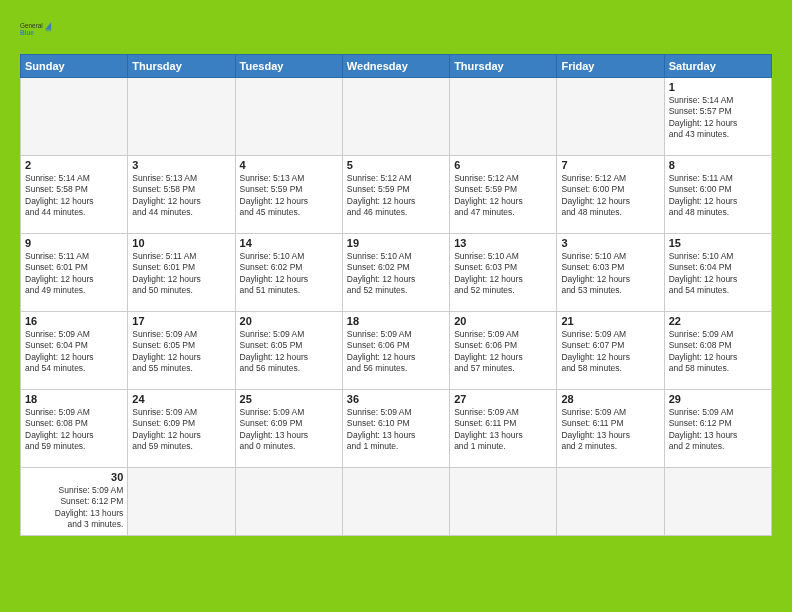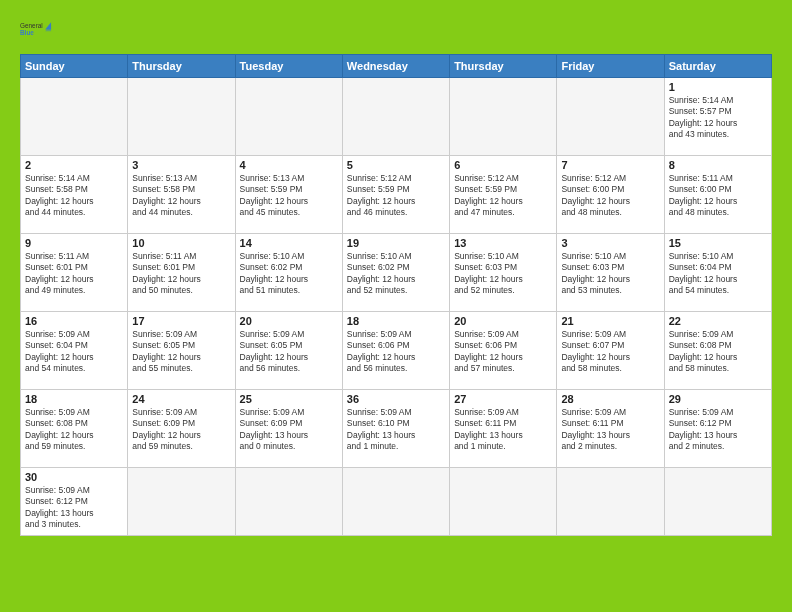--- a/index.html
+++ b/index.html
@@ -77,20 +77,21 @@
       display: block;
       margin-bottom: 2px;
     }
     .day-info {
       font-size: 8.5px;
       color: #333;
       line-height: 1.35;
     }
     .last-row td {
       height: 68px;
+      text-align: right;
     }
   </style>
 </head>
 <body>
 
 <div class="page">
   <div class="header">
     <div class="logo">
       <svg class="logo-icon" viewBox="0 0 70 38" xmlns="http://www.w3.org/2000/svg" width="70" height="38">
           <text x="0" y="15" font-size="14" font-family="Arial" font-weight="normal" fill="#333">General</text>

